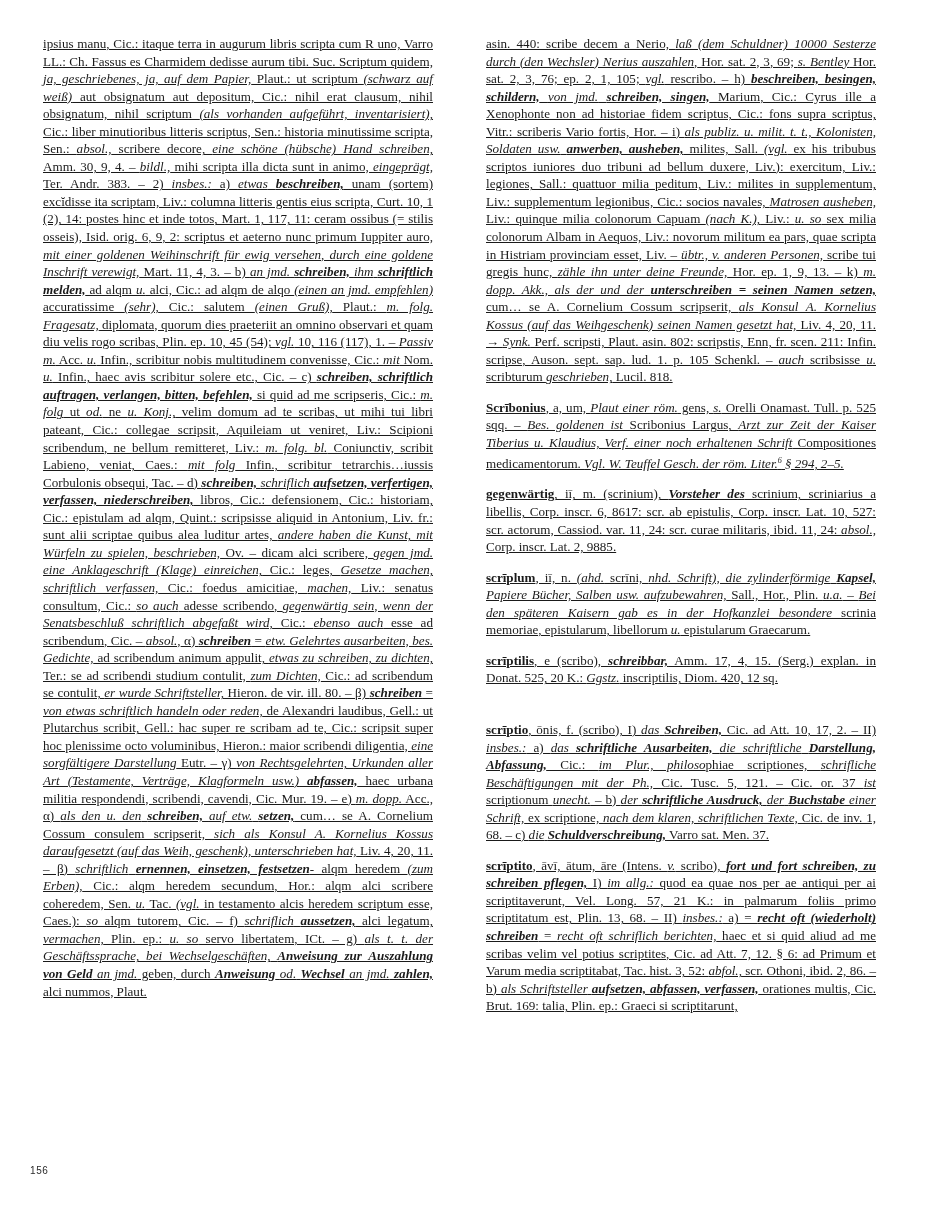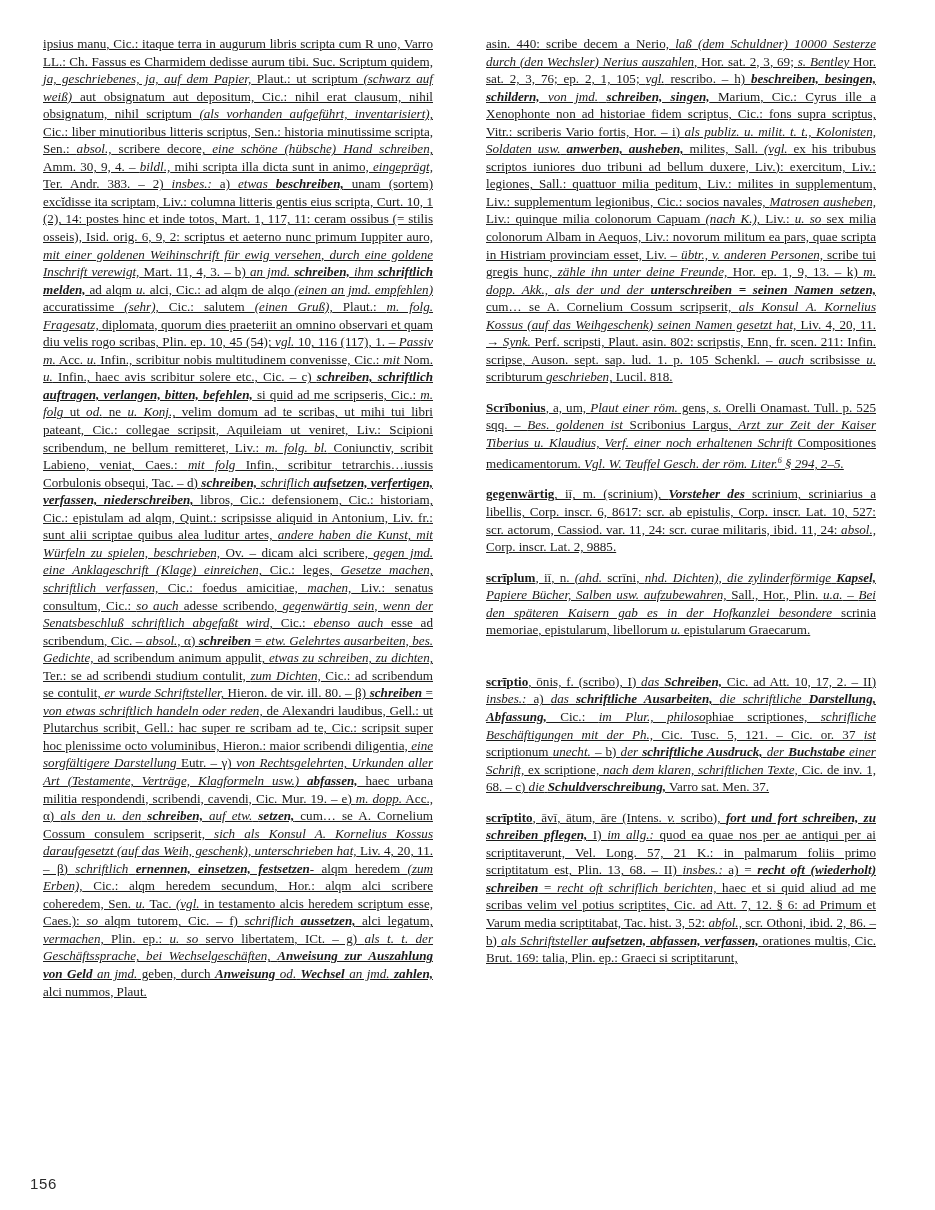--- a/index.html
+++ b/index.html
@@ -52,22 +52,22 @@
   }
   
   i  { font-style: italic; }
   .bi { font-weight: bold; font-style: italic; }
   .hw { font-weight: bold; }
   .sup { font-size: 0.62em; vertical-align: super; font-style: italic; }
   .gap { display: block; height: 8px; }
   .pagenum {
     position: absolute;
     left: 30px;
-    bottom: 18px;
-    font-size: 15px;
+    bottom: 34px;
+    font-size: 10px;
     letter-spacing: 0.6px;
     color: #2a2a2a;
     font-family: "Liberation Sans", sans-serif;
   }
   
   .col p { text-align-last: left; }
 </style>
 </head>
 <body>
 
@@ -75,21 +75,22 @@
   <div class="columns">
 
     <div class="col">
       <p class="cont">ipsius manu, Cic.: itaque terra in augurum libris scripta cum R uno, Varro LL.: Ch. Fassus es Charmidem dedisse aurum tibi. Suc. Scriptum quidem, <i>ja, geschriebenes, ja, auf dem Papier,</i> Plaut.: ut scriptum <i>(schwarz auf weiß)</i> aut obsignatum aut depositum, Cic.: nihil erat clausum, nihil obsignatum, nihil scriptum <i>(als vorhanden aufgeführt, inventarisiert),</i> Cic.: liber minutioribus litteris scriptus, Sen.: historia minutissime scripta, Sen.: <i>absol.,</i> scribere decore, <i>eine schöne (hübsche) Hand schreiben,</i> Amm. 30, 9, 4. – <i>bildl.,</i> mihi scripta illa dicta sunt in animo, <i>eingeprägt,</i> Ter. Andr. 383. – 2) <i>insbes.:</i> a) <i>etwas</i> <span class="bi">beschreiben,</span> unam (sortem) excĭdisse ita scriptam, Liv.: columna litteris gentis eius scripta, Curt. 10, 1 (2), 14: postes hinc et inde totos, Mart. 1, 117, 11: ceram ossibus (= stilis osseis), Isid. orig. 6, 9, 2: scriptus et aeterno nunc primum Iuppiter auro, <i>mit einer goldenen Weihinschrift für ewig versehen, durch eine goldene Inschrift verewigt,</i> Mart. 11, 4, 3. – b) <i>an jmd.</i> <span class="bi">schreiben,</span> <i>ihm</i> <span class="bi">schriftlich melden,</span> ad alqm <i>u.</i> alci, Cic.: ad alqm de alqo <i>(einen an jmd. empfehlen)</i> accuratissime <i>(sehr),</i> Cic.: salutem <i>(einen Gruß),</i> Plaut.: <i>m. folg. Fragesatz,</i> diplomata, quorum dies praeteriit an omnino observari et quam diu velis rogo scribas, Plin. ep. 10, 45 (54); <i>vgl.</i> 10, 116 (117), 1. – <i>Passiv m.</i> Acc. <i>u.</i> Infin., scribitur nobis multitudinem convenisse, Cic.: <i>mit</i> Nom. <i>u.</i> Infin., haec avis scribitur solere etc., Cic. – c) <span class="bi">schreiben, schriftlich auftragen, verlangen, bitten, befehlen,</span> si quid ad me scripseris, Cic.: <i>m. folg</i> ut <i>od.</i> ne <i>u. Konj.,</i> velim domum ad te scribas, ut mihi tui libri pateant, Cic.: collegae scripsit, Aquileiam ut veniret, Liv.: Scipioni scribendum, ne bellum remitteret, Liv.: <i>m. folg. bl.</i> Coniunctiv, scribit Labieno, veniat, Caes.: <i>mit folg</i> Infin., scribitur tetrarchis…iussis Corbulonis obsequi, Tac. – d) <span class="bi">schreiben,</span> <i>schriflich</i> <span class="bi">aufsetzen, verfertigen, verfassen, niederschreiben,</span> libros, Cic.: defensionem, Cic.: historiam, Cic.: epistulam ad alqm, Quint.: scripsisse aliquid in Antonium, Liv. fr.: sunt alii scriptae quibus alea luditur artes, <i>andere haben die Kunst, mit Würfeln zu spielen, beschrieben,</i> Ov. – dicam alci scribere, <i>gegen jmd. eine Anklageschrift (Klage) einreichen,</i> Cic.: leges, <i>Gesetze machen, schriftlich verfassen,</i> Cic.: foedus amicitiae, <i>machen,</i> Liv.: senatus consultum, Cic.: <i>so auch</i> adesse scribendo, <i>gegenwärtig sein, wenn der Senatsbeschluß schriftlich abgefaßt wird,</i> Cic.: <i>ebenso auch</i> esse ad scribendum, Cic. – <i>absol.,</i> α) <span class="bi">schreiben</span> = <i>etw. Gelehrtes ausarbeiten, bes. Gedichte,</i> ad scribendum animum appulit, <i>etwas zu schreiben, zu dichten,</i> Ter.: se ad scribendi studium contulit, <i>zum Dichten,</i> Cic.: ad scribendum se contulit, <i>er wurde Schriftsteller,</i> Hieron. de vir. ill. 80. – β) <span class="bi">schreiben</span> = <i>von etwas schriftlich handeln oder reden,</i> de Alexandri laudibus, Gell.: ut Plutarchus scribit, Gell.: hac super re scribam ad te, Cic.: scripsit super hoc plenissime octo voluminibus, Hieron.: maior scribendi diligentia, <i>eine sorgfältigere Darstellung</i> Eutr. – γ) <i>von Rechtsgelehrten, Urkunden aller Art (Testamente, Verträge, Klagformeln usw.)</i> <span class="bi">abfassen,</span> haec urbana militia respondendi, scribendi, cavendi, Cic. Mur. 19. – e) <i>m. dopp.</i> Acc., α) <i>als den u. den</i> <span class="bi">schreiben,</span> <i>auf etw.</i> <span class="bi">setzen,</span> cum… se A. Cornelium Cossum consulem scripserit, <i>sich als Konsul A. Kornelius Kossus daraufgesetzt (auf das Weih, geschenk), unterschrieben hat,</i> Liv. 4, 20, 11. – β) <i>schriftlich</i> <span class="bi">ernennen, einsetzen, festsetzen</span>- alqm heredem <i>(zum Erben),</i> Cic.: alqm heredem secundum, Hor.: alqm alci scribere coheredem, Sen. <i>u.</i> Tac. <i>(vgl.</i> in testamento alcis heredem scriptum esse, Caes.): <i>so</i> alqm tutorem, Cic. – f) <i>schriflich</i> <span class="bi">aussetzen,</span> alci legatum, <i>vermachen,</i> Plin. ep.: <i>u. so</i> servo libertatem, ICt. – g) <i>als t. t. der Geschäftssprache, bei Wechselgeschäften,</i> <span class="bi">Anweisung zur Auszahlung von Geld</span> <i>an jmd.</i> geben, durch <span class="bi">Anweisung</span> <i>od.</i> <span class="bi">Wechsel</span> <i>an jmd.</i> <span class="bi">zahlen,</span> alci nummos, Plaut.</p>
     </div>
 
     <div class="col">
       <p class="cont">asin. 440: scribe decem a Nerio, <i>laß (dem Schuldner) 10000 Sesterze durch (den Wechsler) Nerius auszahlen,</i> Hor. sat. 2, 3, 69; <i>s. Bentley</i> Hor. sat. 2, 3, 76; ep. 2, 1, 105; <i>vgl.</i> rescribo. – h) <span class="bi">beschreiben, besingen, schildern,</span> <i>von jmd.</i> <span class="bi">schreiben, singen,</span> Marium, Cic.: Cyrus ille a Xenophonte non ad historiae fidem scriptus, Cic.: fons supra scriptus, Vitr.: scriberis Vario fortis, Hor. – i) <i>als publiz. u. milit. t. t., Kolonisten, Soldaten usw.</i> <span class="bi">anwerben, ausheben,</span> milites, Sall. <i>(vgl.</i> ex his tribubus scriptos iuniores duo tribuni ad bellum duxere, Liv.): exercitum, Liv.: legiones, Sall.: quattuor milia peditum, Liv.: milites in supplementum, Liv.: supplementum legionibus, Cic.: socios navales, <i>Matrosen ausheben,</i> Liv.: quinque milia colonorum Capuam <i>(nach K.),</i> Liv.: <i>u. so</i> sex milia colonorum Albam in Aequos, Liv.: novorum militum ea pars, quae scripta in Histriam provinciam esset, Liv. – <i>übtr., v. anderen Personen,</i> scribe tui gregis hunc, <i>zähle ihn unter deine Freunde,</i> Hor. ep. 1, 9, 13. – k) <i>m. dopp. Akk., als der und der</i> <span class="bi">unterschreiben = seinen Namen setzen,</span> cum… se A. Cornelium Cossum scripserit, <i>als Konsul A. Kornelius Kossus (auf das Weihgeschenk) seinen Namen gesetzt hat,</i> Liv. 4, 20, 11. → <i>Synk.</i> Perf. scripsti, Plaut. asin. 802: scripstis, Enn, fr. scen. 211: Infin. scripse, Auson. sept. sap. lud. 1. p. 105 Schenkl. – <i>auch</i> scribsisse <i>u.</i> scribturum <i>geschrieben,</i> Lucil. 818.</p>
       <p class="entry"><span class="hw">Scrībonius</span>, a, um, <i>Plaut einer röm.</i> gens, <i>s.</i> Orelli Onamast. Tull. p. 525 sqq. – <i>Bes. goldenen ist</i> Scribonius Largus, <i>Arzt zur Zeit der Kaiser Tiberius u. Klaudius, Verf. einer noch erhaltenen Schrift</i> Compositiones medicamentorum. <i>Vgl. W. Teuffel Gesch. der röm. Liter.<span class="sup">6</span> § 294, 2–5.</i></p>
       <p class="entry"><span class="hw">gegenwärtig</span>, iī, m. (scrinium), <span class="bi">Vorsteher des</span> scrinium, scriniarius a libellis, Corp. inscr. 6, 8617: scr. ab epistulis, Corp. inscr. Lat. 10, 527: scr. actorum, Cassiod. var. 11, 24: scr. curae militaris, ibid. 11, 24: <i>absol.,</i> Corp. inscr. Lat. 2, 9885.</p>
-      <p class="entry"><span class="hw">scrīplum</span>, iī, n. <i>(ahd.</i> scrīni, <i>nhd. Dichten), die zylinderförmige</i> <span class="bi">Kapsel,</span> <i>Papiere Bücher, Salben usw. aufzubewahren,</i> Sall., Hor., Plin. <i>u.a.</i> – <i>Bei den späteren Kaisern gab es in der Hofkanzlei besondere</i> scrinia memoriae, epistularum, libellorum <i>u.</i> epistularum Graecarum.</p>
+      <p class="entry"><span class="hw">scrīplum</span>, iī, n. <i>(ahd.</i> scrīni, <i>nhd. Schrift), die zylinderförmige</i> <span class="bi">Kapsel,</span> <i>Papiere Bücher, Salben usw. aufzubewahren,</i> Sall., Hor., Plin. <i>u.a.</i> – <i>Bei den späteren Kaisern gab es in der Hofkanzlei besondere</i> scrinia memoriae, epistularum, libellorum <i>u.</i> epistularum Graecarum.</p>
+      <p class="entry"><span class="hw">scrīptilis</span>, e (scribo), <span class="bi">schreibbar,</span> Amm. 17, 4, 15. (Serg.) explan. in Donat. 525, 20 K.: <i>Ggstz.</i> inscriptilis, Diom. 420, 12 sq.</p>
       <span class="gap"></span>
       <p class="entry"><span class="hw">scrīptio</span>, ōnis, f. (scribo), I) <i>das</i> <span class="bi">Schreiben,</span> Cic. ad Att. 10, 17, 2. – II) <i>insbes.:</i> a) <i>das</i> <span class="bi">schriftliche Ausarbeiten,</span> <i>die schriftliche</i> <span class="bi">Darstellung, Abfassung,</span> Cic.: <i>im Plur., philoso</i>phiae scriptiones, <i>schrifliche Beschäftigungen mit der Ph.,</i> Cic. Tusc. 5, 121. – Cic. or. 37 <i>ist</i> scriptionum <i>unecht.</i> – b) <i>der</i> <span class="bi">schriftliche Ausdruck,</span> <i>der</i> <span class="bi">Buchstabe</span> <i>einer Schrift,</i> ex scriptione, <i>nach dem klaren, schriftlichen Texte,</i> Cic. de inv. 1, 68. – c) <i>die</i> <span class="bi">Schuldverschreibung,</span> Varro sat. Men. 37.</p>
       <p class="entry"><span class="hw">scrīptito</span>, āvī, ātum, āre (Intens. <i>v.</i> scribo), <span class="bi">fort und fort schreiben, zu schreiben pflegen,</span> I) <i>im allg.:</i> quod ea quae nos per ae antiqui per ai scriptitaverunt, Vel. Long. 57, 21 K.: in palmarum foliis primo scriptitatum est, Plin. 13, 68. – II) <i>insbes.:</i> a) = <span class="bi">recht oft (wiederholt) schreiben</span> = <i>recht oft schriflich berichten,</i> haec et si quid aliud ad me scribas velim vel potius scriptites, Cic. ad Att. 7, 12. § 6: ad Primum et Varum media scriptitabat, Tac. hist. 3, 52: <i>abfol.,</i> scr. Othoni, ibid. 2, 86. – b) <i>als Schriftsteller</i> <span class="bi">aufsetzen, abfassen, verfassen,</span> orationes multis, Cic. Brut. 169: talia, Plin. ep.: Graeci si scriptitarunt,</p>
     </div>
 
   </div>
 
   <div class="pagenum">156</div>
 </div>
 

